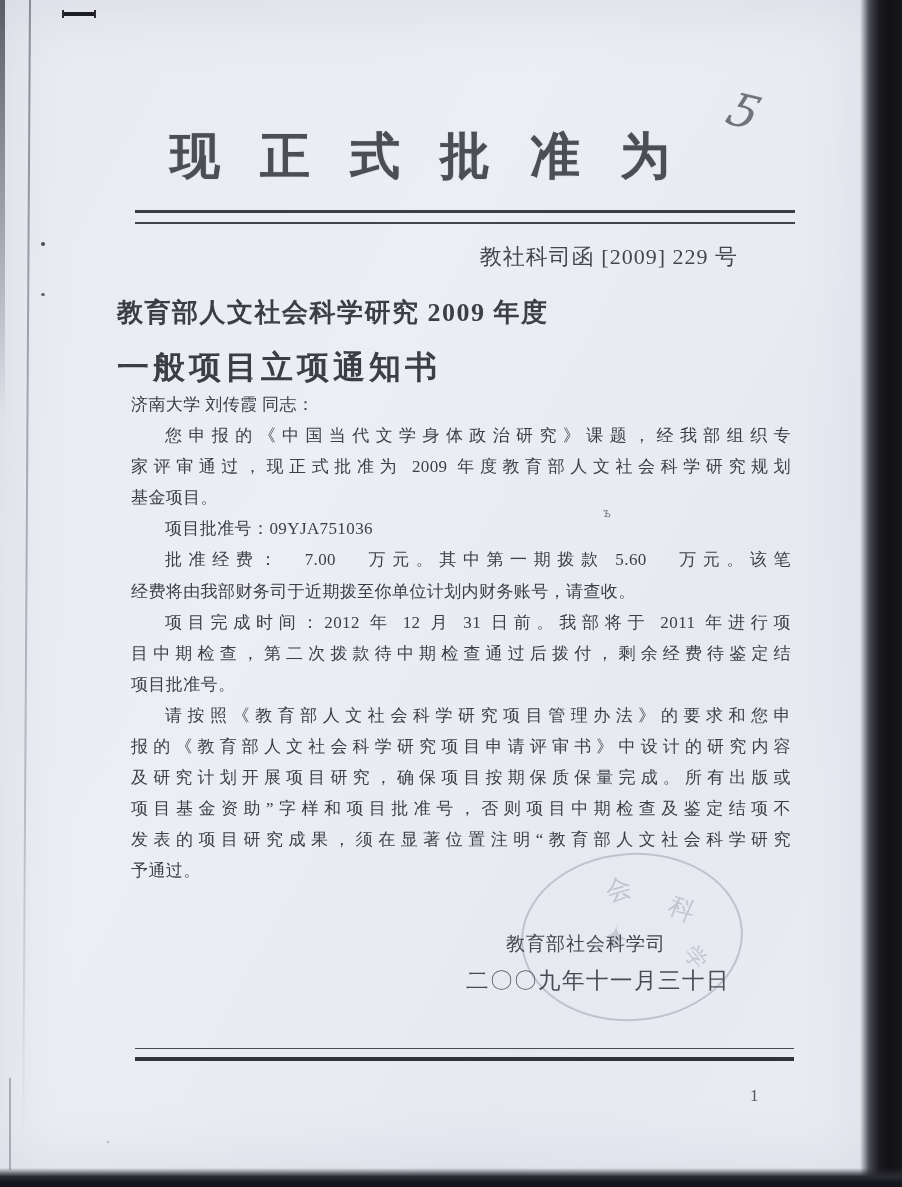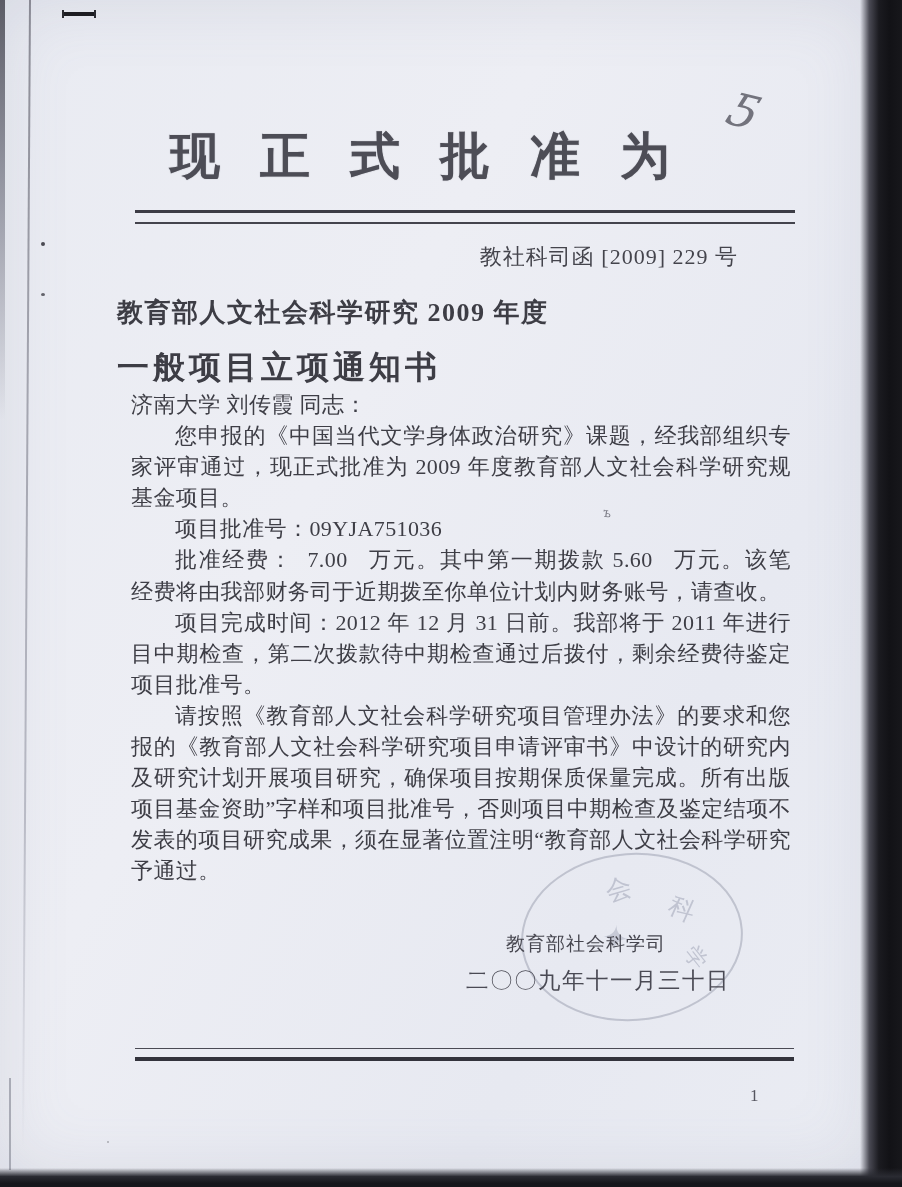--- a/index.html
+++ b/index.html
@@ -85,21 +85,21 @@
   }
 
   
   .title-block{position:absolute;left:117px;top:296px;width:674px;text-align:left;color:#3d3d45;}
   .title-line1{font-size:26px;font-weight:700;line-height:34px;letter-spacing:1.5px;}
   .title-line2{font-size:32px;font-weight:700;line-height:34px;letter-spacing:4px;margin-top:20px;}
 
   
   .body-text{
     position:absolute;left:131px;top:389px;width:660px;
-    font-size:22px;color:#3e3e46;letter-spacing:0.4px;
+    font-size:17px;color:#3e3e46;letter-spacing:0.4px;
   }
   .line{height:31.1px;line-height:31.1px;white-space:nowrap;}
   .line.justify{white-space:normal;text-align:justify;text-align-last:justify;overflow:hidden;}
   .line.indent{text-indent:2em;}
 
   
   .signature{position:absolute;left:506px;top:931px;font-size:19px;color:#45454e;letter-spacing:1px;}
   .sign-date{position:absolute;left:466px;top:965px;font-size:22.5px;color:#4a4a54;letter-spacing:1.5px;}
 
   

